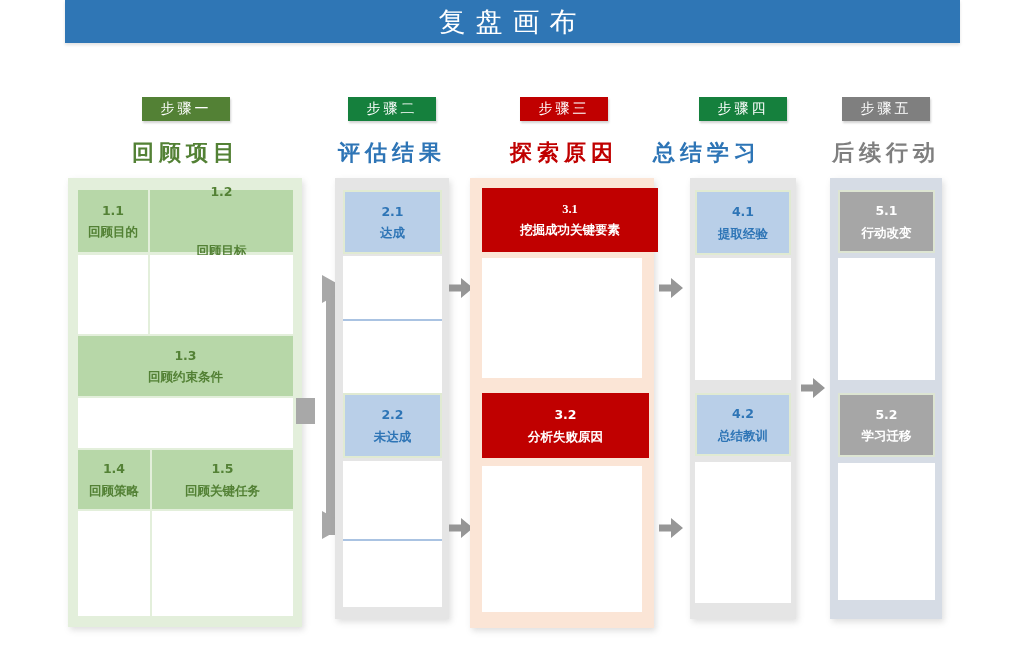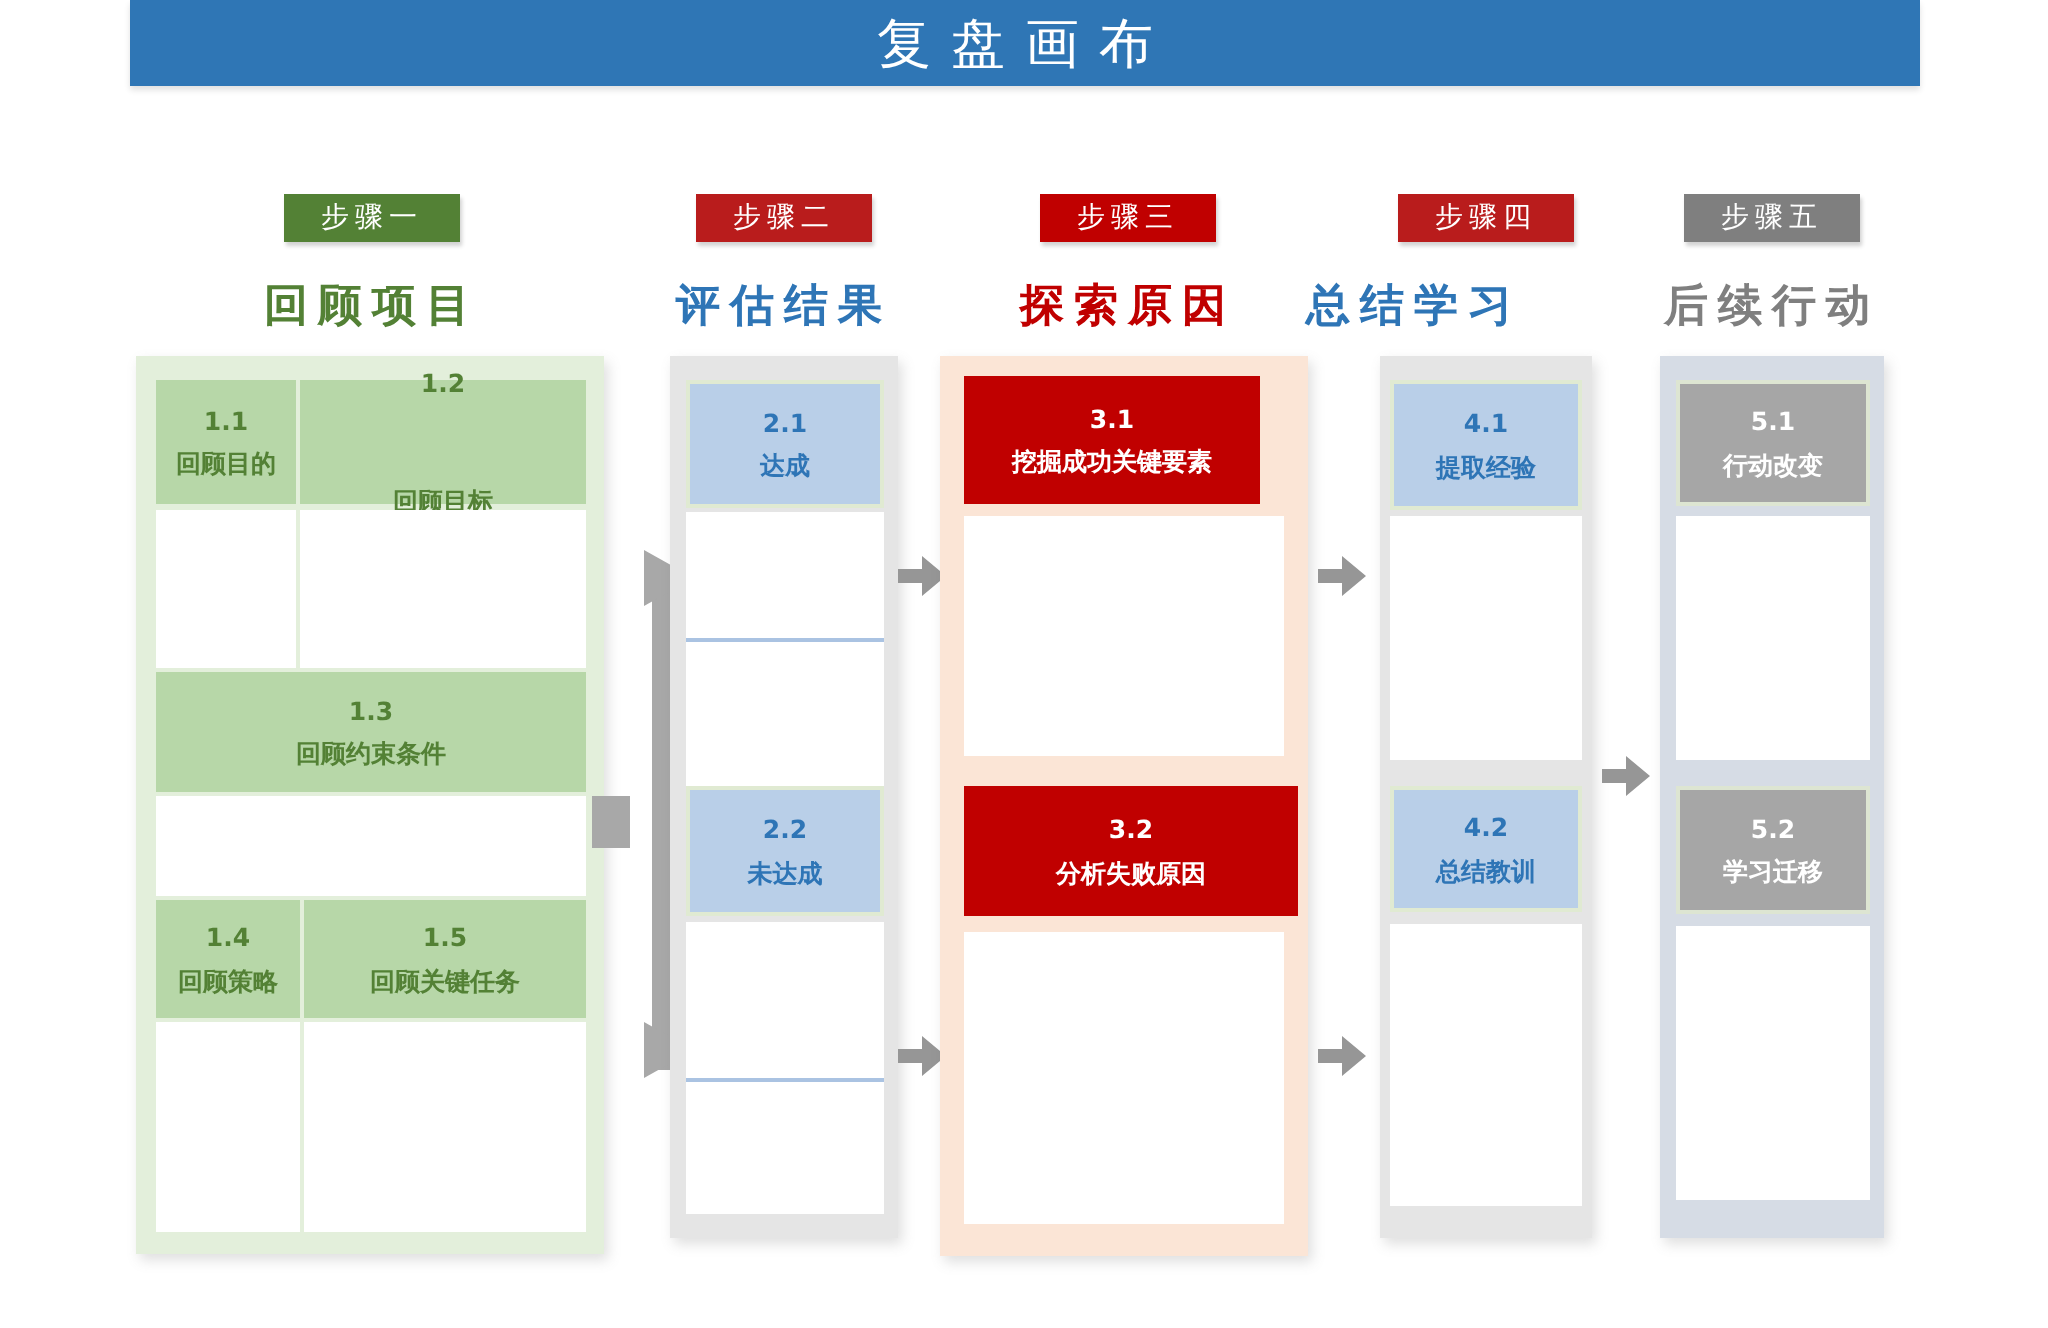--- a/index.html
+++ b/index.html
@@ -14,21 +14,21 @@
     box-shadow: 0 2px 3px rgba(0,0,0,0.12);
   }
 
   .badge {
     position: absolute; top: 97px; width: 88px; height: 24px;
     color: #ffffff; font-family: "DejaVu Serif", serif; font-size: 14px; letter-spacing: 3px;
     display: flex; align-items: center; justify-content: center;
     box-shadow: 1px 2px 2px rgba(0,0,0,0.18);
   }
   .bg-green { background: #538135; }
-  .bg-blue  { background: #b91c1c; }
+  .bg-blue  { background: #15803d; }
   .bg-red   { background: #c00000; }
   .bg-gray  { background: #7f7f7f; }
 
   .col-title {
     position: absolute; top: 138px; width: 150px; height: 30px;
     font-family: "DejaVu Serif", serif; font-size: 22px; font-weight: bold;
     letter-spacing: 5px; text-align: center;
   }
   .t-green { color: #538135; }
   .t-blue  { color: #2e75b6; }
@@ -127,21 +127,21 @@
   </div>
 
   <svg class="arrow" style="left:449px; top:277px;" width="25" height="22" viewBox="0 0 25 22">
     <polygon points="0,7.5 12,7.5 12,1 24,11 12,21 12,14.5 0,14.5" fill="#969696"></polygon>
   </svg>
   <svg class="arrow" style="left:449px; top:517px;" width="25" height="22" viewBox="0 0 25 22">
     <polygon points="0,7.5 12,7.5 12,1 24,11 12,21 12,14.5 0,14.5" fill="#969696"></polygon>
   </svg>
 
   <div class="panel p-red" style="left:470px; top:178px; width:184px; height:450px;">
-    <div class="hcell c-red" style="left:12px; top:10px; width:148px; height:64px;">
+    <div class="hcell c-red" style="left:12px; top:10px; width:176px; height:64px;font-family:Liberation Serif, serif;">
       <div>3.1</div>
       <div>挖掘成功关键要素</div>
     </div>
     <div class="wcell" style="left:12px; top:80px; width:160px; height:120px;"></div>
     <div class="hcell c-red" style="left:12px; top:215px; width:167px; height:65px;">
       <div>3.2</div>
       <div>分析失败原因</div>
     </div>
     <div class="wcell" style="left:12px; top:288px; width:160px; height:146px;"></div>
   </div>

